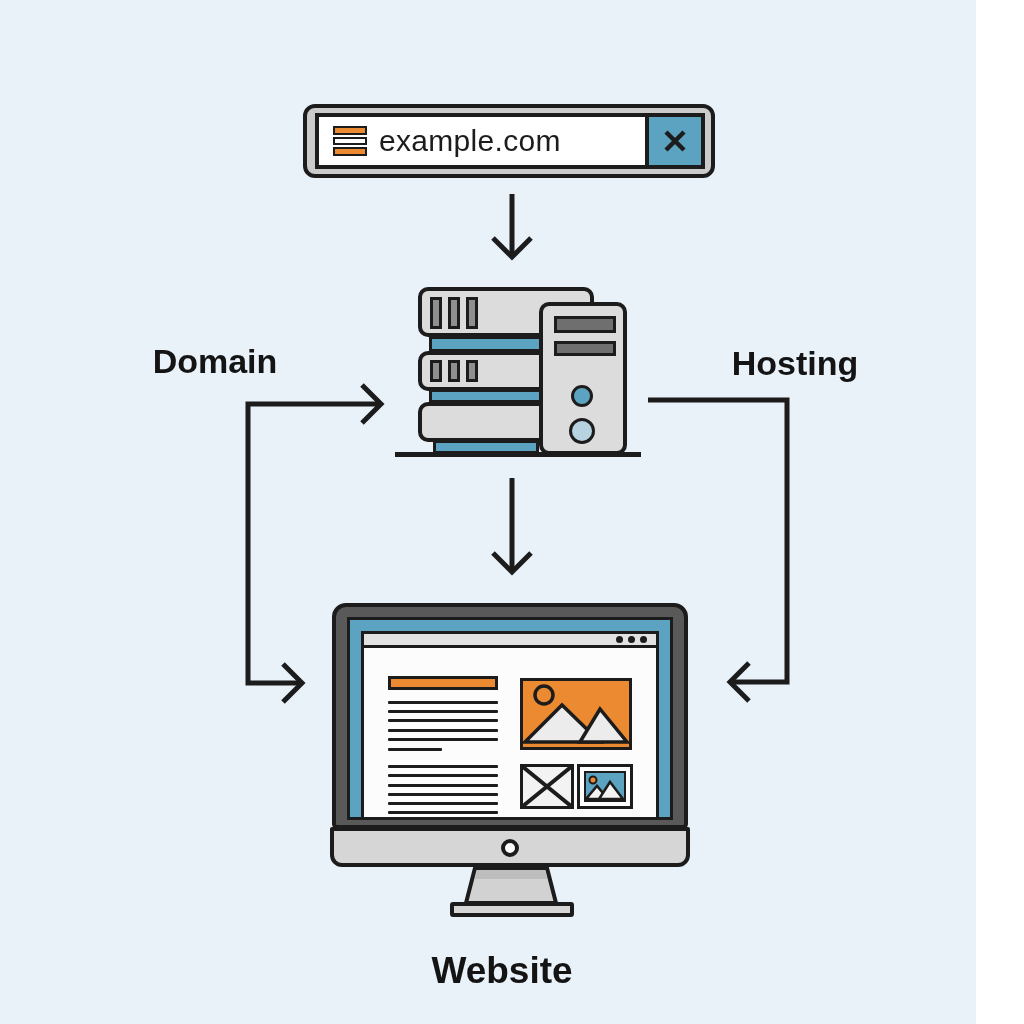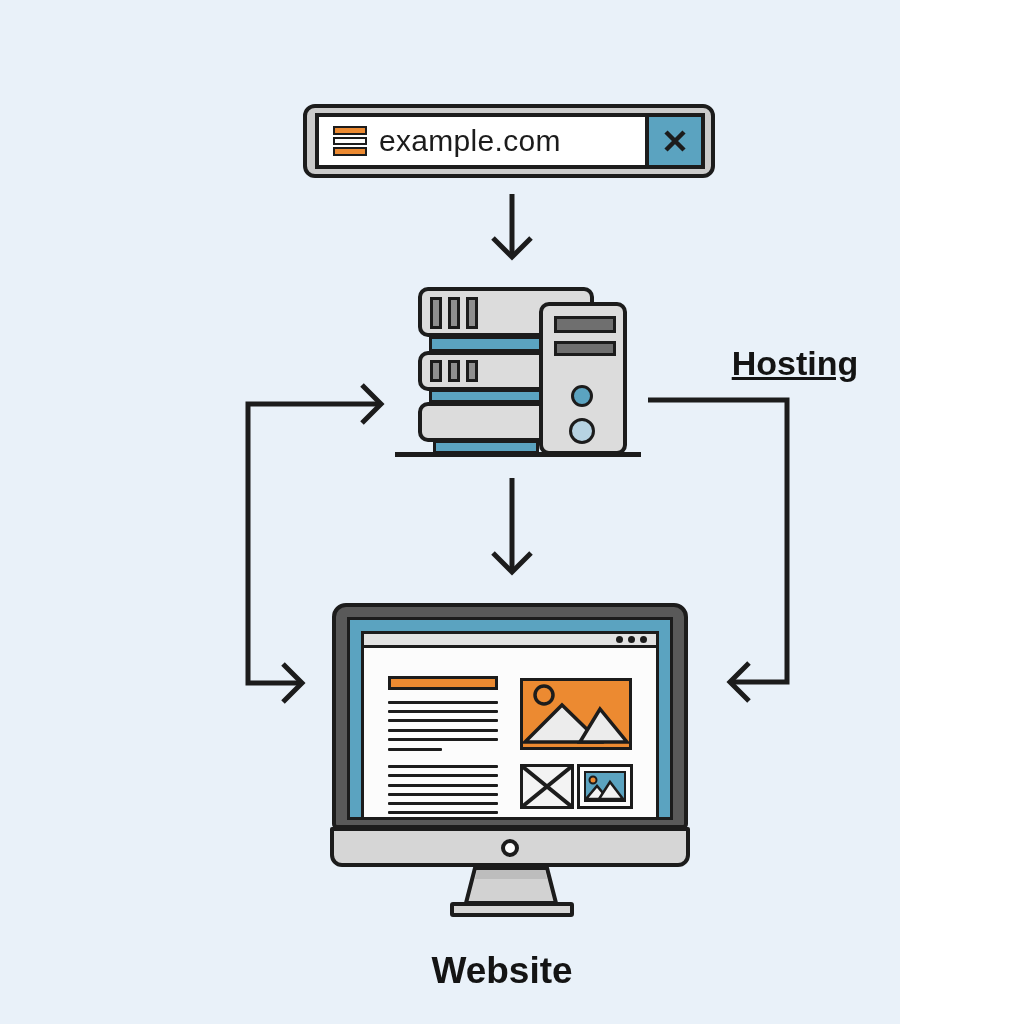--- a/index.html
+++ b/index.html
@@ -1,18 +1,18 @@
 <!DOCTYPE html>
 <html><head>
 <meta charset="utf-8">
 <style>
   * { box-sizing: border-box; margin: 0; padding: 0; }
   html,body { width:1024px; height:1024px; }
   body { font-family: "Liberation Sans", sans-serif; }
-  #canvas { position:relative; width:900px; height:1024px; background:#e9f1f9; overflow:hidden; }
+  #canvas { position:relative; width:976px; height:1024px; background:#e9f1f9; overflow:hidden; }
   .abs { position:absolute; }
 
   
   .addr-outer { left:303px; top:104px; width:412px; height:74px; background:#cbcbcb;
     border:4px solid #1c1c1c; border-radius:12px; }
   .addr-field { left:315px; top:113px; width:390px; height:56px; background:#ffffff;
     border:4px solid #1c1c1c; display:flex; align-items:center; }
   .hamburger { margin-left:14px; width:34px; display:flex; flex-direction:column; gap:2px; }
   .hamburger .bar { height:9px; border:2px solid #1c1c1c; background:#ec8a31; }
   .hamburger .bar.mid { background:#ffffff; height:8px; }
@@ -30,21 +30,21 @@
   .strip { left:429px; width:118px; background:#5ba3c0; border:3px solid #1c1c1c; z-index:1; }
   .slot-v { position:absolute; width:12px; border:3px solid #1c1c1c; background:#8f8f8f; }
   .tower { left:539px; top:302px; width:88px; height:153px; background:#dcdcdc;
     border:4px solid #1c1c1c; border-radius:10px; z-index:3; }
   .tower .tslot { position:absolute; left:11px; width:62px; border:3px solid #1c1c1c; background:#6f6f6f; }
   .tower .tcirc { position:absolute; border:3px solid #1c1c1c; border-radius:50%; }
 
   
   .lbl { font-weight:700; color:#141414; text-align:center; }
   .lbl-domain  { left:130px; top:342px; width:170px; font-size:34px; }
-  .lbl-hosting { left:710px; top:344px; width:170px; font-size:34px;text-decoration:underline; }
+  .lbl-hosting { left:710px; top:344px; width:170px; font-size:34px; }
   .lbl-website { left:402px; top:950px; width:200px; font-size:37px; }
 
   
   .mon-frame { left:332px; top:603px; width:356px; height:226px; background:#595959;
     border:4px solid #1c1c1c; border-radius:14px 14px 5px 5px; }
   .mon-screen { left:347px; top:617px; width:326px; height:203px; background:#5ba3c0; border:3px solid #1c1c1c; }
   .browser { left:361px; top:631px; width:298px; height:189px; background:#fcfcfc; border:3px solid #1c1c1c; }
   .b-topbar { position:absolute; left:0; top:0; width:292px; height:14px; background:#e2e2e2;
     border-bottom:3px solid #1c1c1c; display:flex; align-items:center; justify-content:flex-end; gap:5px; padding-right:9px; }
   .b-dot { width:7px; height:7px; border-radius:50%; background:#1c1c1c; }
@@ -127,20 +127,21 @@
     <div class="abs slot-v" style="left:466px; top:360px; height:22px; z-index:2;"></div>
 
     <div class="abs tower">
       <div class="tslot" style="top:10px; height:17px;"></div>
       <div class="tslot" style="top:35px; height:15px;"></div>
       <div class="tcirc" style="left:28px; top:79px; width:22px; height:22px; background:#5ba3c0;"></div>
       <div class="tcirc" style="left:26px; top:112px; width:26px; height:26px; background:#b7d3e2;"></div>
     </div>
   </div>
 
+  <div class="abs lbl lbl-domain">Domain</div>
   <div class="abs lbl lbl-hosting">Hosting</div>
   <div class="abs lbl lbl-website">Website</div>
 
   <div>
     <div class="abs mon-frame"></div>
     <div class="abs mon-screen"></div>
 
     <div class="abs browser">
       <div class="b-topbar">
         <div class="b-dot"></div>

